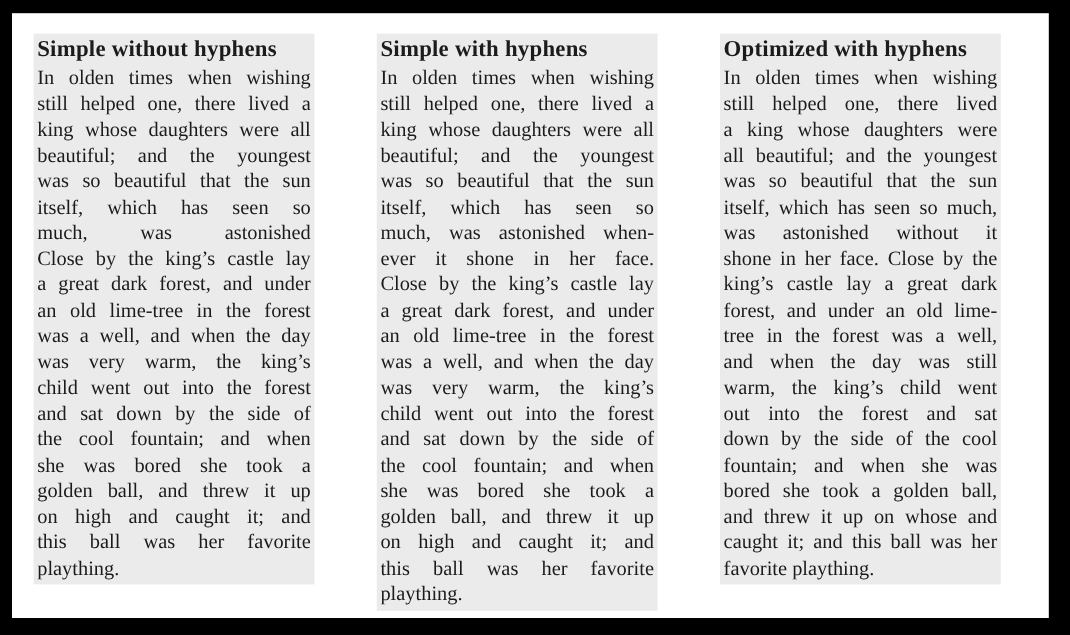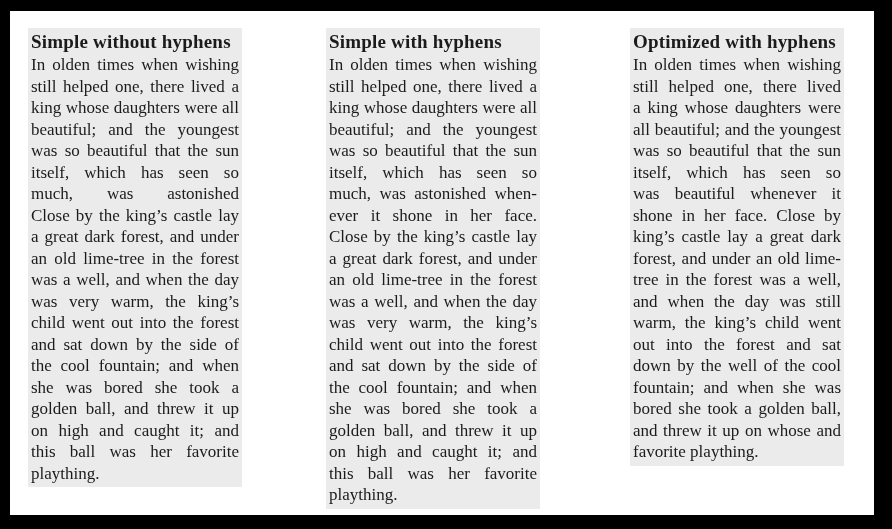--- a/index.html
+++ b/index.html
@@ -18,26 +18,26 @@
     position: absolute;
     left: 10px;
     top: 11px;
     width: 864px;
     height: 504px;
     background: var(--page, #ffffff);
   }
   .column {
     position: absolute;
     top: 17px;            
-    width: 214px;
+    width: 234px;
     border-radius: 11px;
   }
   .col-1 { left: 18px;  }  
-  .col-2 { left: 304px; margin-left: 12px; }  
-  .col-3 { left: 620px; }  
+  .col-2 { left: 304px; }  
+  .col-3 { left: 590px; }  
   .block {
     background: var(--block, #ebebeb);
     padding: 2px 3px 3px 3px;
     color: var(--text, #1b1b1b);
   }
   .heading {
     margin: 0;
     font-family: "Liberation Serif", "DejaVu Serif", serif;
     font-weight: bold;
     font-size: 19px;
@@ -125,31 +125,32 @@
     <div class="column col-3">
       <div class="block">
         <h2 class="heading">Optimized with hyphens</h2>
         <div class="lines">
             <div class="textline">In olden times when wishing</div>
             <div class="textline">still helped one, there lived</div>
             <div class="textline">a king whose daughters were</div>
             <div class="textline">all beautiful; and the youngest</div>
             <div class="textline">was so beautiful that the sun</div>
             <div class="textline">itself, which has seen so much,</div>
-            <div class="textline">was beautiful whenever it</div>
+            <div class="textline">was astonished without it</div>
             <div class="textline">shone in her face. Close by the</div>
             <div class="textline">king’s castle lay a great dark</div>
             <div class="textline">forest, and under an old lime-</div>
             <div class="textline">tree in the forest was a well,</div>
             <div class="textline">and when the day was still</div>
             <div class="textline">warm, the king’s child went</div>
             <div class="textline">out into the forest and sat</div>
-            <div class="textline">down by the well of the cool</div>
+            <div class="textline">down by the side of the cool</div>
             <div class="textline">fountain; and when she was</div>
             <div class="textline">bored she took a golden ball,</div>
             <div class="textline">and threw it up on whose and</div>
+            <div class="textline">caught it; and this ball was her</div>
             <div class="textline">favorite plaything.</div>
           </div>
       </div>
     </div>
 
   </div>
 </div>
 
 </body></html>

